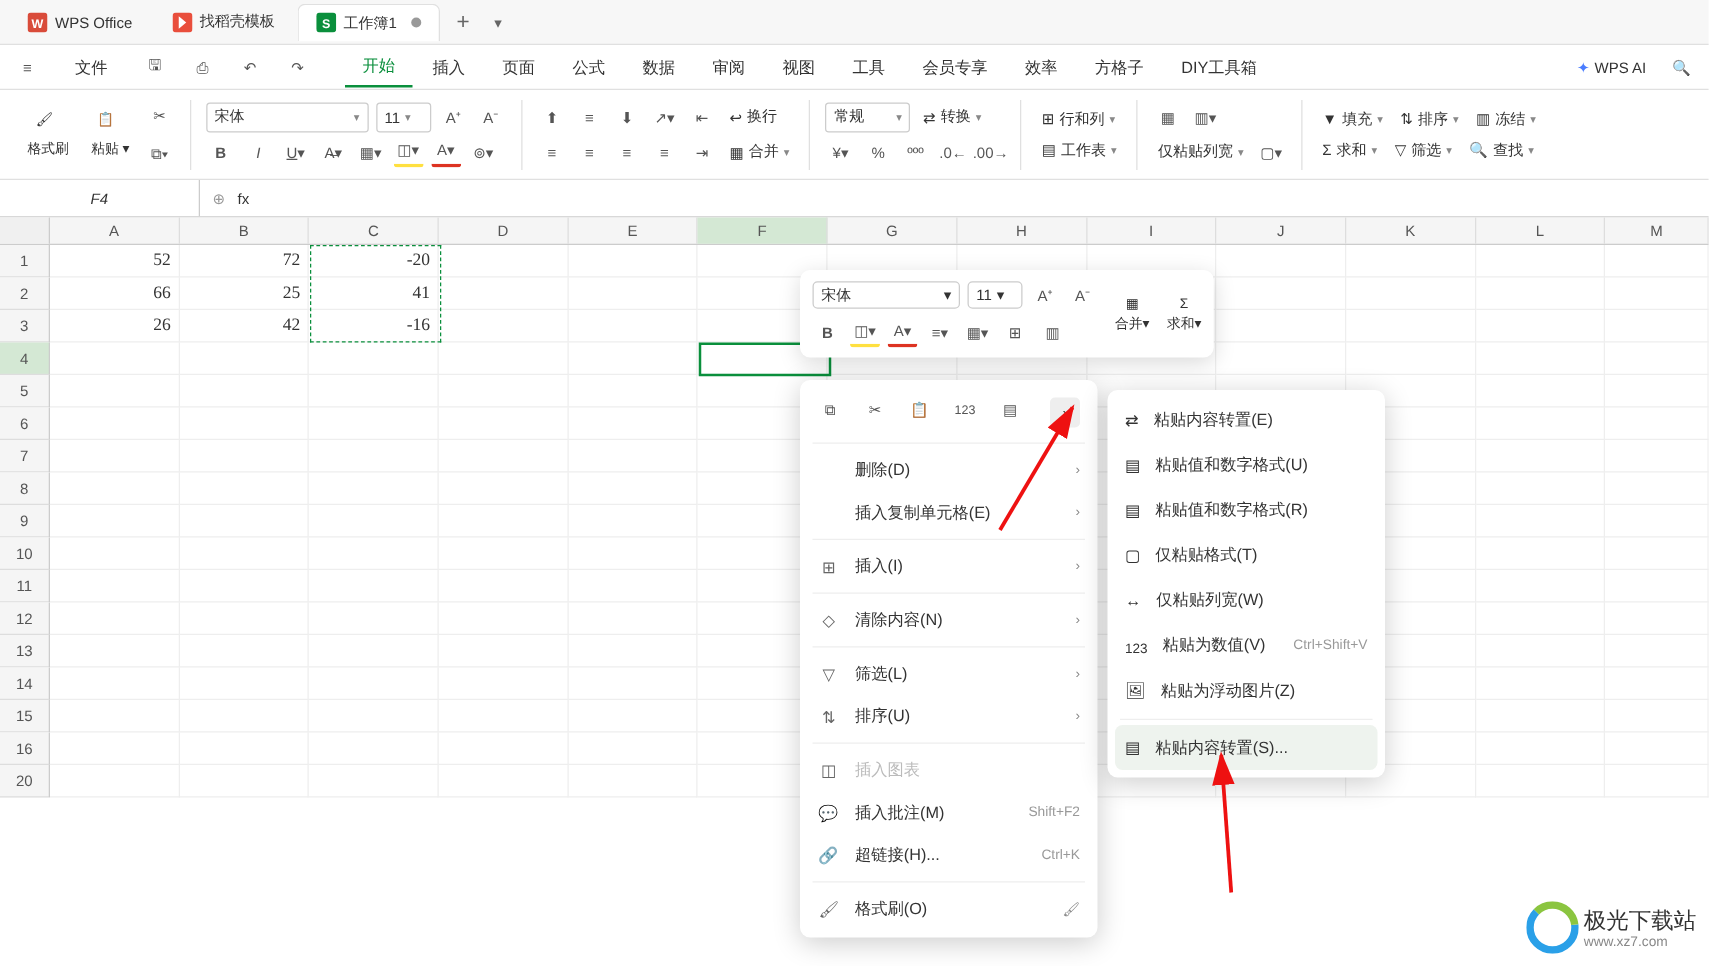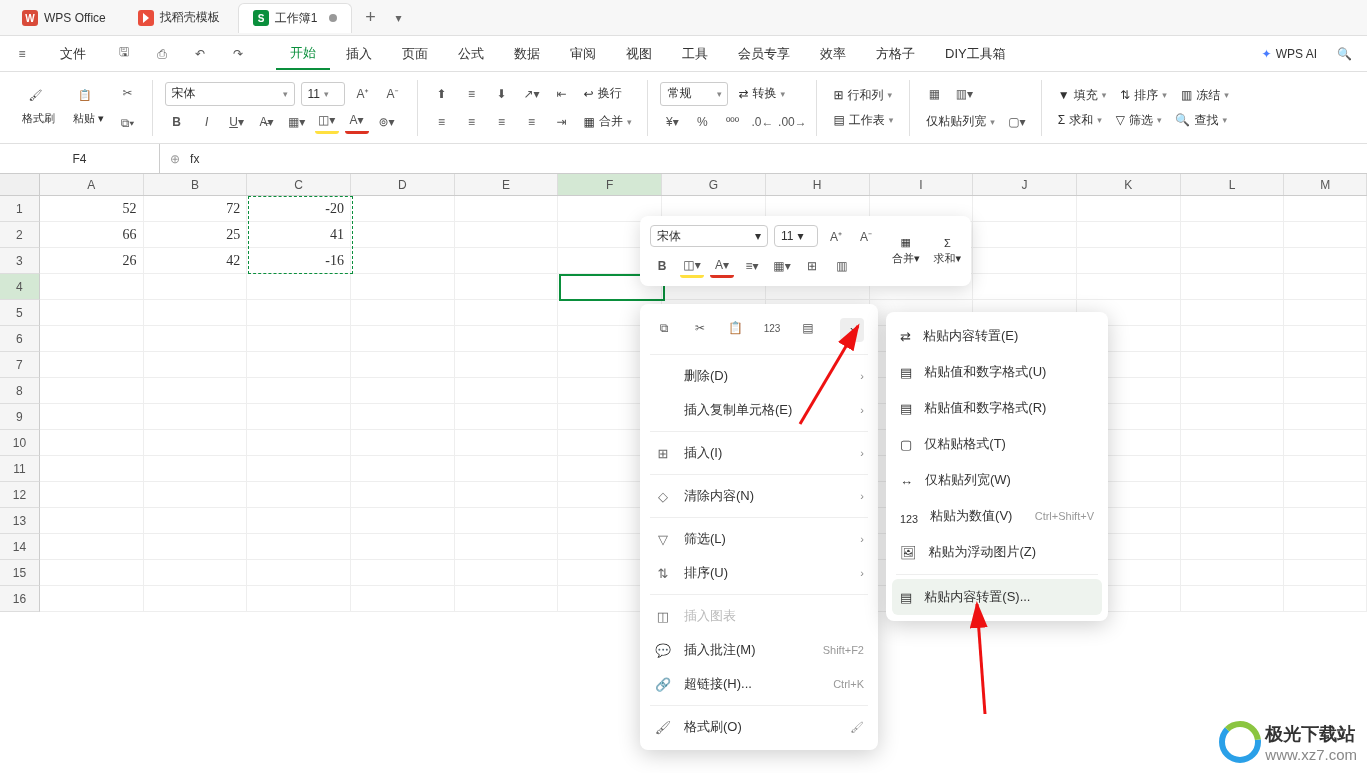--- a/index.html
+++ b/index.html
@@ -32,21 +32,21 @@
 .small-btn { width: 24px; height: 24px; display: flex; align-items: center; justify-content: center; color: #555; border-radius: 3px; }
 .combo { display: flex; align-items: center; border: 1px solid #ccc; border-radius: 3px; height: 24px; padding: 0 6px; gap: 4px; background: #fff; }
 .combo.font { width: 130px; }
 .combo.size { width: 44px; }
 .combo .caret { font-size: 9px; color: #888; }
 .txt-btn { display: flex; align-items: center; gap: 4px; padding: 2px 4px; font-size: 12px; }
 .txt-btn .caret { font-size: 9px; color: #888; }
 
 
 .formula-bar { height: 30px; display: flex; align-items: center; border-bottom: 1px solid #ccc; }
-.name-box { width: 160px; border-right: 1px solid #ccc; padding: 0 8px; text-align: center; height: 100%; display: flex; align-items: center; justify-content: center; }
+.name-box { width: 160px; border-right: 1px solid #ccc; padding: 0 8px; text-align: center; height: 100%; display: flex; align-items: center; justify-content: center; font-style: italic; }
 .fb-btns { display: flex; align-items: center; gap: 10px; padding: 0 10px; }
 .fx-input { flex: 1; padding: 0 8px; }
 
 
 .grid-area { position: relative; }
 .col-headers { display: flex; height: 22px; background: #f5f5f5; border-bottom: 1px solid #ccc; }
 .corner { width: 40px; border-right: 1px solid #ccc; background: #f0f0f0; }
 .col-h { border-right: 1px solid #ddd; display: flex; align-items: center; justify-content: center; font-size: 12px; color: #555; }
 .col-h.active { background: #d4e8d4; }
 .rows { }
@@ -599,20 +599,36 @@
         <div class="cell col-w-E"></div>
         <div class="cell col-w-F"></div>
         <div class="cell col-w-G"></div>
         <div class="cell col-w-H"></div>
         <div class="cell col-w-I"></div>
         <div class="cell col-w-J"></div>
         <div class="cell col-w-K"></div>
         <div class="cell col-w-L"></div>
         <div class="cell col-w-M"></div>
       </div>
+      <div class="row">
+        <div class="row-h">20</div>
+        <div class="cell col-w-A"></div>
+        <div class="cell col-w-B"></div>
+        <div class="cell col-w-C"></div>
+        <div class="cell col-w-D"></div>
+        <div class="cell col-w-E"></div>
+        <div class="cell col-w-F"></div>
+        <div class="cell col-w-G"></div>
+        <div class="cell col-w-H"></div>
+        <div class="cell col-w-I"></div>
+        <div class="cell col-w-J"></div>
+        <div class="cell col-w-K"></div>
+        <div class="cell col-w-L"></div>
+        <div class="cell col-w-M"></div>
+      </div>
     </div>
 
   <div style="position:absolute; left:248px; top:22px; width:105px; height:78px; border:1.5px dashed #0a8f3c; pointer-events:none;"></div>
 
   <div class="selected-cell" style="left:559px; top:100px; width:106px; height:27px;"></div>
 
   <div class="mini-toolbar" style="left:640px; top:42px;">
     <div class="mt-group">
       <div class="mt-row">
         <div class="mt-combo" style="width:118px;">
@@ -770,16 +786,16 @@
       <line x1="30" y1="120" x2="22" y2="10" stroke="#e11" stroke-width="3" marker-end="url(#ah2)"></line>
     </svg>
 </div>
 
 <div class="watermark">
   <svg width="42" height="42">
       <circle cx="21" cy="21" r="18" fill="none" stroke="#2aa0e8" stroke-width="6" stroke-dasharray="70 40"></circle>
       <circle cx="21" cy="21" r="18" fill="none" stroke="#8bc540" stroke-width="6" stroke-dasharray="40 70" stroke-dashoffset="-70"></circle>
     </svg>
   <div>
-    <div style="font-size:18px;font-weight:bold;">极光下载站</div>
-    <div style="font-size:15px;color:#888;">www.xz7.com</div>
+    <div style="font-size:18px;font-weight:normal;">极光下载站</div>
+    <div style="font-size:11px;color:#888;">www.xz7.com</div>
   </div>
 </div>
 
 </body></html>

